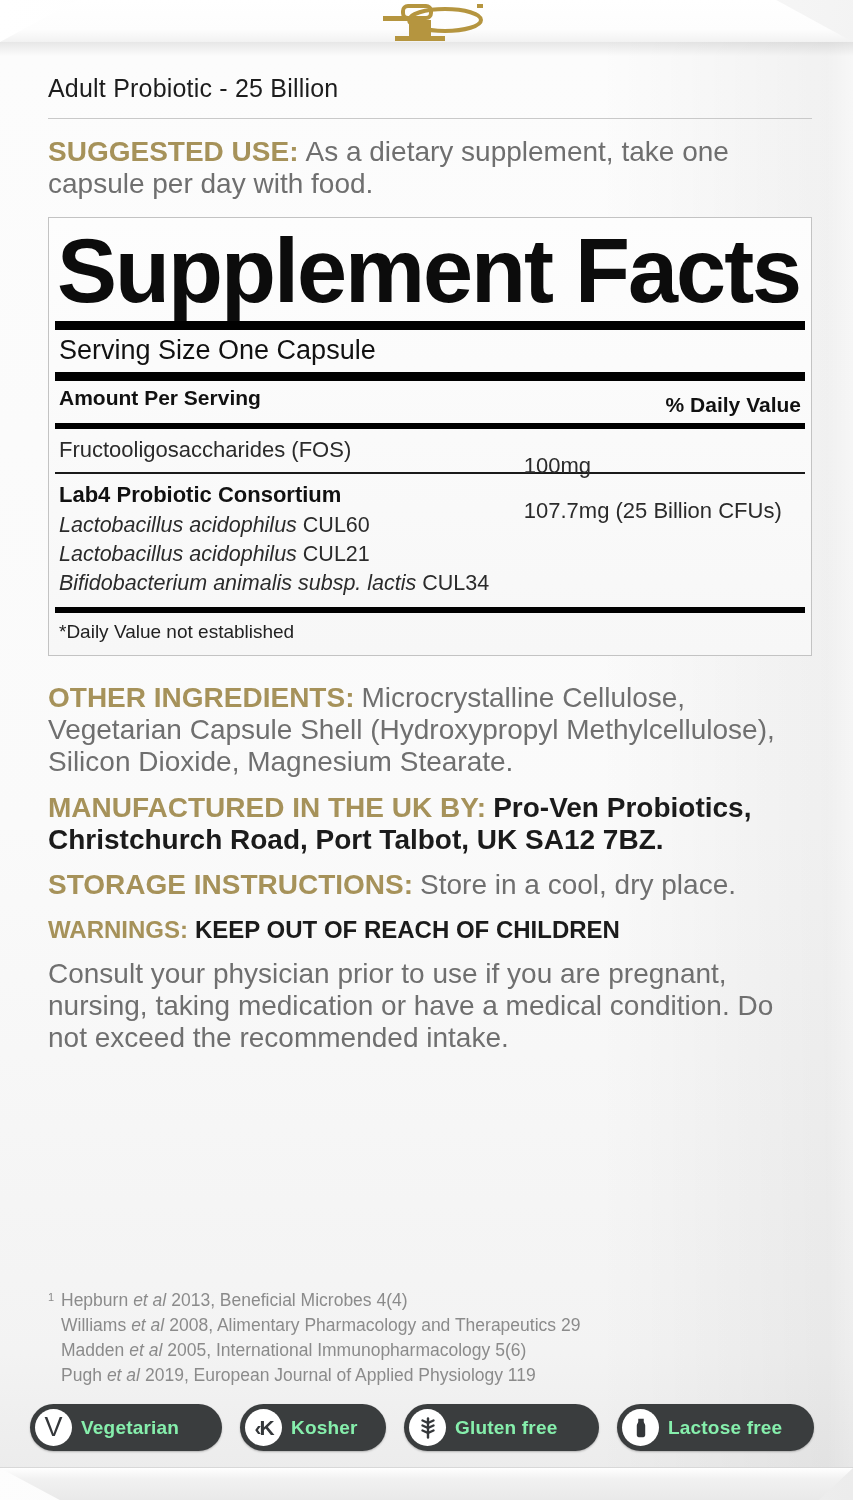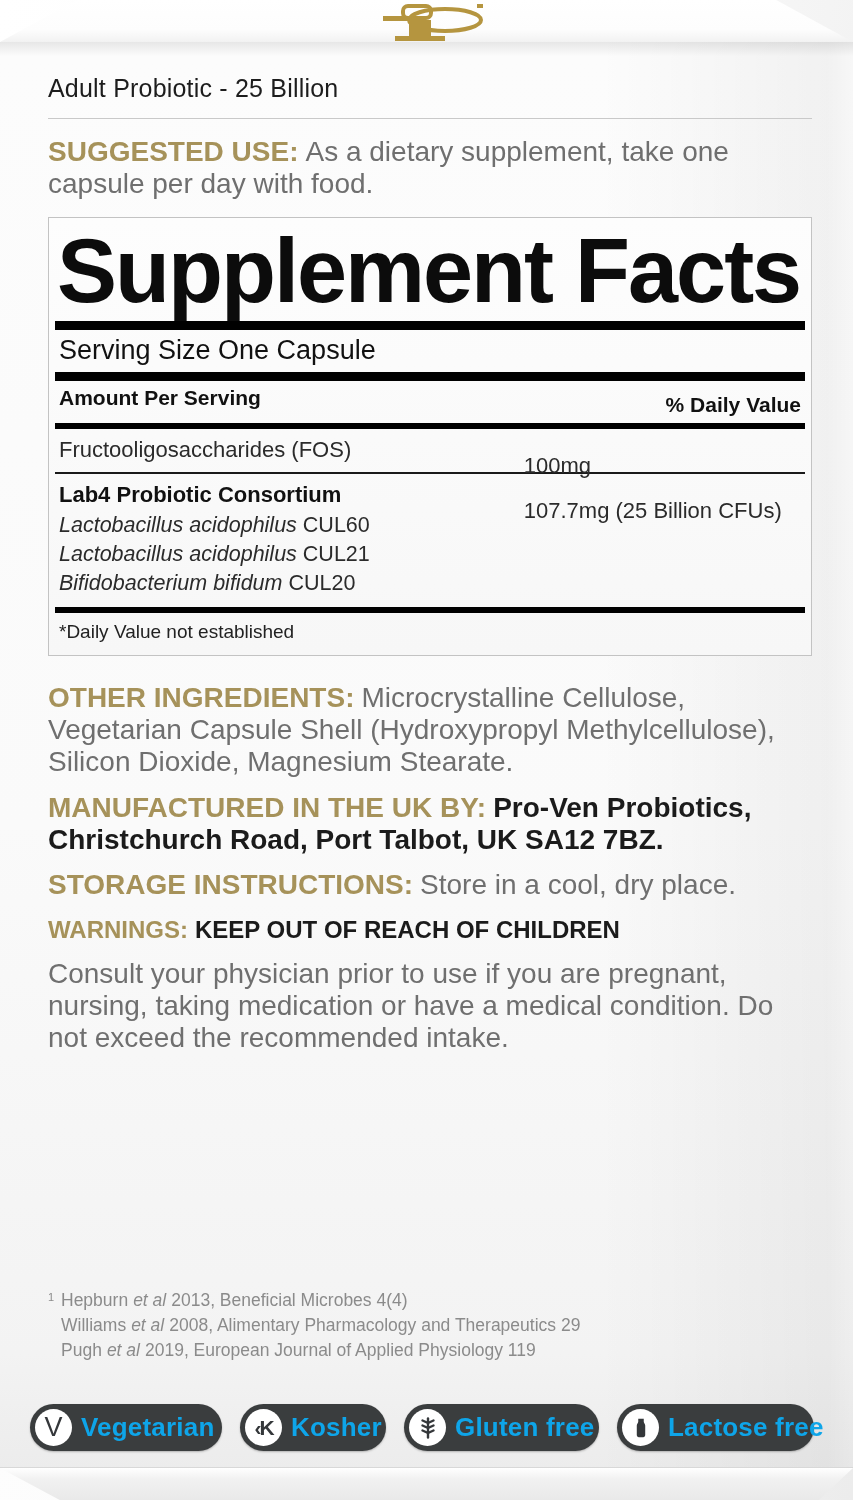--- a/index.html
+++ b/index.html
@@ -94,21 +94,21 @@
     display:flex; align-items:center; padding-left:5px;
     box-shadow:0 1px 2px rgba(0,0,0,0.25);
   }
   .badge .circ {
     width:37px; height:37px; border-radius:50%; background:#ffffff;
     display:flex; align-items:center; justify-content:center;
     color:#34373a; flex:none;
   }
   .badge .circ.glyph-v { font-size:27px; font-weight:400; }
   .badge .circ.glyph-k { font-size:21px; font-weight:700; letter-spacing:-2px; }
-  .badge .b-label { color:#0ea5e9; font-weight:700; font-size:26px; padding:0 16px 0 9px; white-space:nowrap; letter-spacing:0.2px; }
+  .badge .b-label { color:#86efac; font-weight:700; font-size:19px; padding:0 16px 0 9px; white-space:nowrap; letter-spacing:0.2px; }
   .b-vegetarian { width:192px; }
   .b-kosher     { width:146px; }
   .b-gluten     { width:195px; }
   .b-lactose    { width:197px; }
 </style>
 </head>
 <body>
 
 <div class="carton">
 
@@ -152,40 +152,41 @@
         <span class="amt">100mg</span>
       </div>
       <div class="rule-thin"></div>
 
       <div class="f-row">
         <span class="r-name-bold">Lab4 Probiotic Consortium</span>
         <span class="amt">107.7mg (25 Billion CFUs)</span>
         <div class="strains">
           <div class="strain-line"><span class="sp">Lactobacillus acidophilus</span><span class="code">CUL60</span></div>
           <div class="strain-line"><span class="sp">Lactobacillus acidophilus</span><span class="code">CUL21</span></div>
-          <div class="strain-line"><span class="sp">Bifidobacterium bifidum</span><span class="code">CUL20</span></div>
+          <div class="strain-line"><span class="sp">Bifidobacterium animalis subsp. lactis</span><span class="code">CUL34</span></div>
         </div>
       </div>
 
       <div class="bar-sm"></div>
       <div class="footnote">*Daily Value not established</div>
     </div>
 
     <p class="para other"><span class="label-gold">OTHER INGREDIENTS:</span><span>Microcrystalline Cellulose, Vegetarian Capsule Shell (Hydroxypropyl Methylcellulose), Silicon Dioxide, Magnesium Stearate.</span></p>
 
     <p class="para manu"><span class="label-gold">MANUFACTURED IN THE UK BY:</span><span class="value">Pro-Ven Probiotics, Christchurch Road, Port Talbot, UK SA12 7BZ.</span></p>
 
     <p class="para storage"><span class="label-gold">STORAGE INSTRUCTIONS:</span><span>Store in a cool, dry place.</span></p>
 
     <p class="warn-head"><span class="label-gold">WARNINGS:</span><span class="headline">KEEP OUT OF REACH OF CHILDREN</span></p>
     <p class="para warn-body">Consult your physician prior to use if you are pregnant, nursing, taking medication or have a medical condition. Do not exceed the recommended intake.</p>
 
     <div class="refs">
       <div class="ref-line"><span class="ref-sup">1</span><span class="ref-author">Hepburn</span><span class="ref-etal">et al</span><span>2013, Beneficial Microbes 4(4)</span></div>
       <div class="ref-line"><span class="ref-sup"></span><span class="ref-author">Williams</span><span class="ref-etal">et al</span><span>2008, Alimentary Pharmacology and Therapeutics 29</span></div>
+      <div class="ref-line"><span class="ref-sup"></span><span class="ref-author">Madden</span><span class="ref-etal">et al</span><span>2005, International Immunopharmacology 5(6)</span></div>
       <div class="ref-line"><span class="ref-sup"></span><span class="ref-author">Pugh</span><span class="ref-etal">et al</span><span>2019, European Journal of Applied Physiology 119</span></div>
     </div>
 
     <div class="badges">
       <div class="badge b-vegetarian">
         <span class="circ glyph-v">V</span>
         <span class="b-label">Vegetarian</span>
       </div>
       <div class="badge b-kosher">
         <span class="circ glyph-k">‹K</span>

